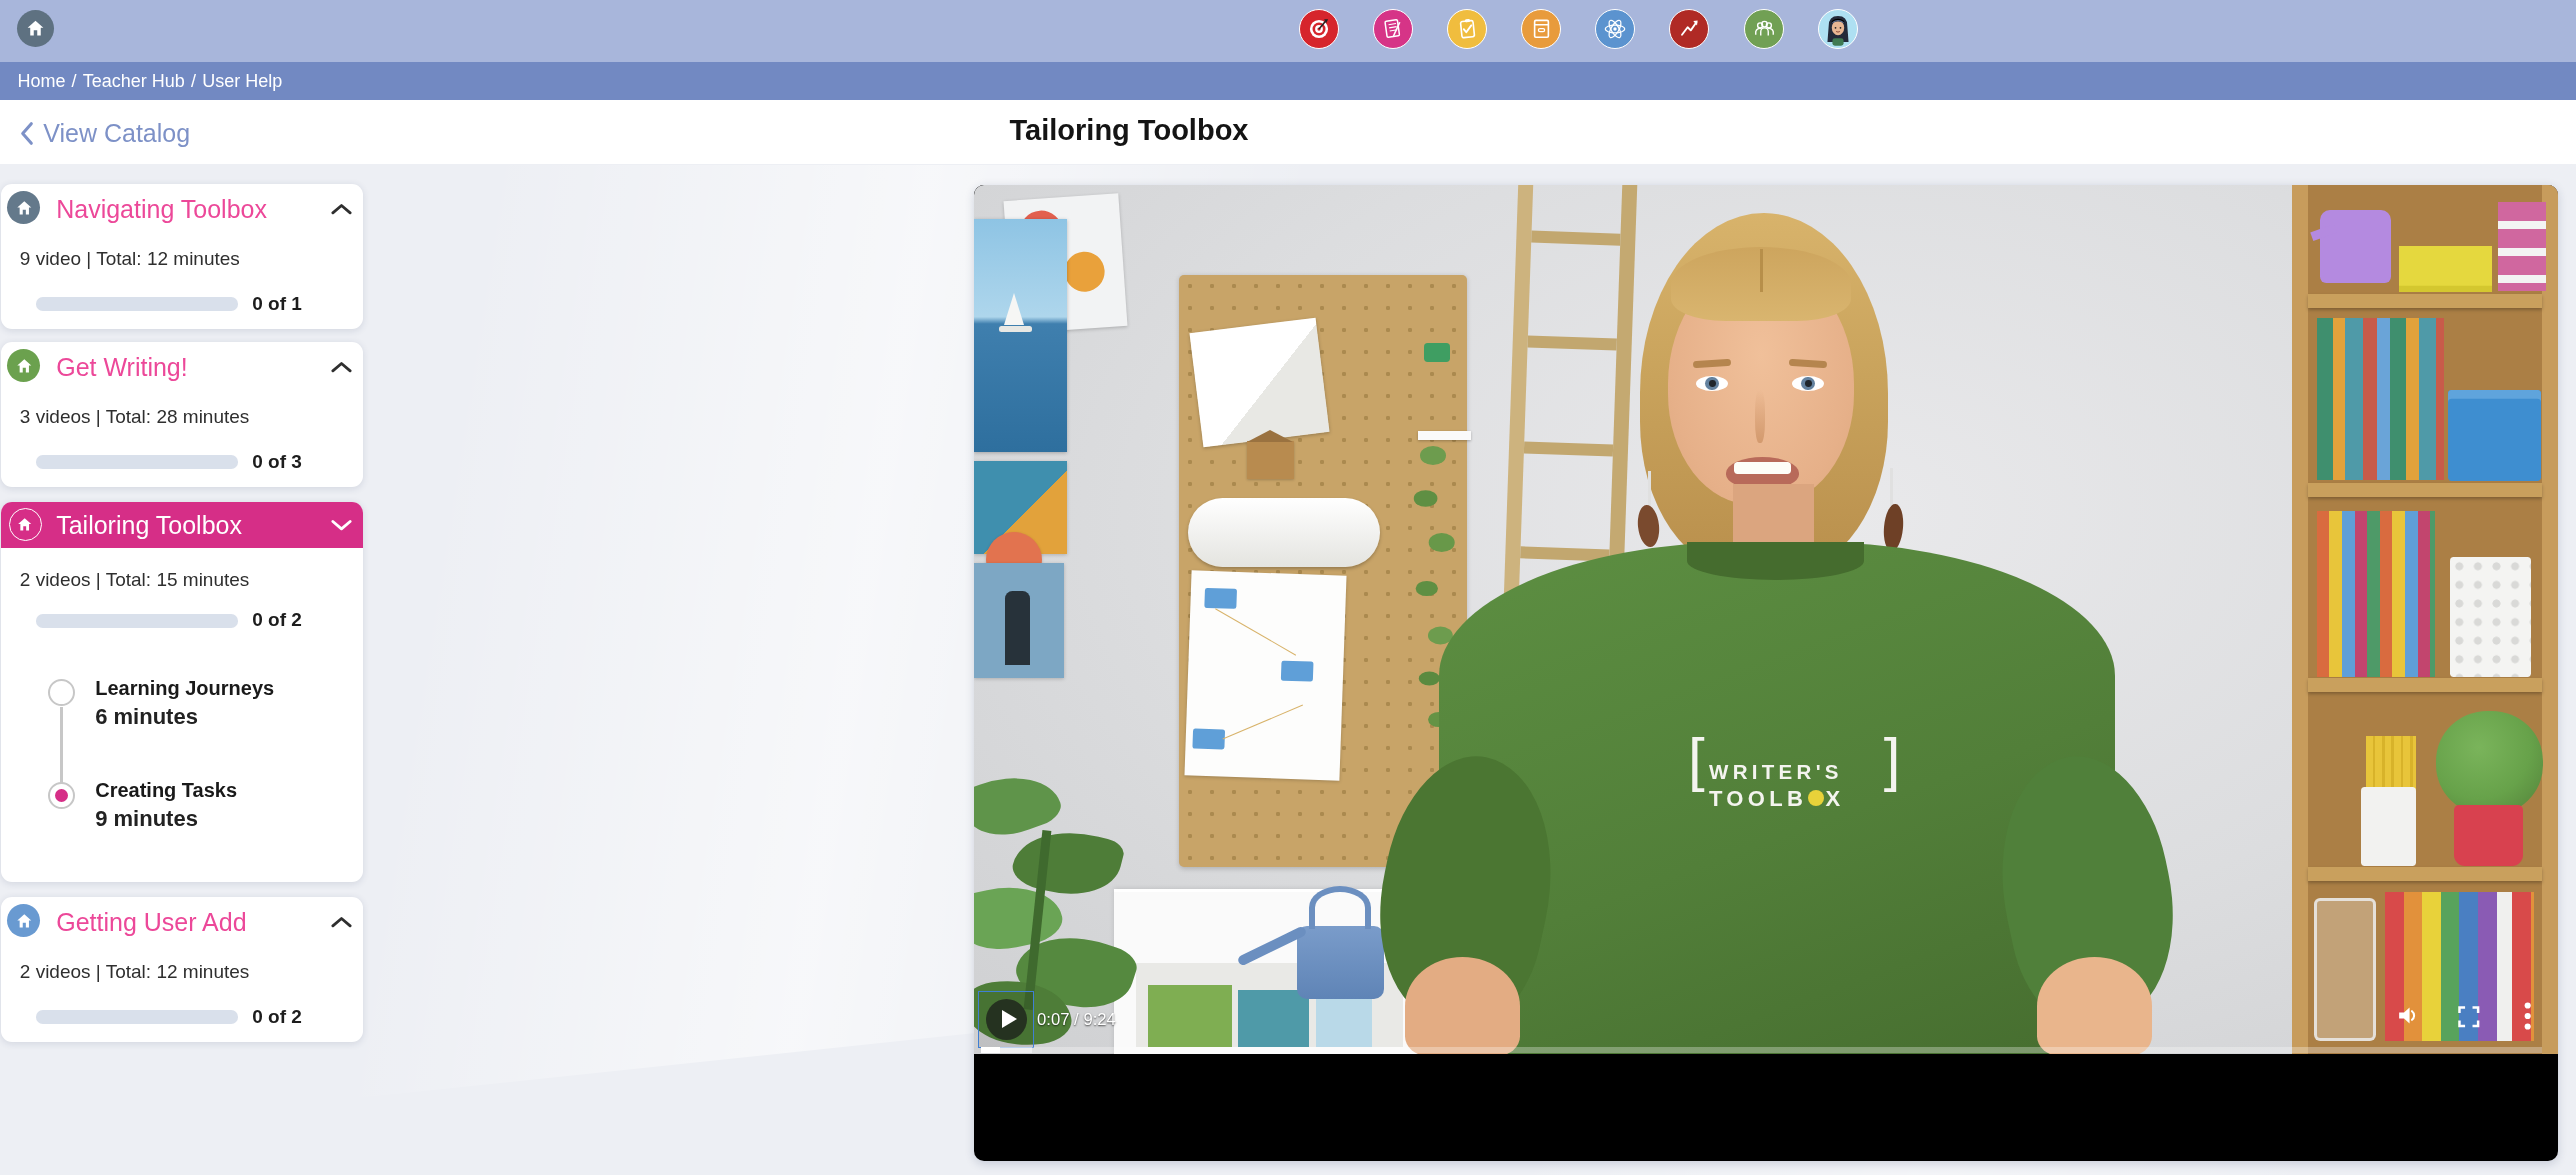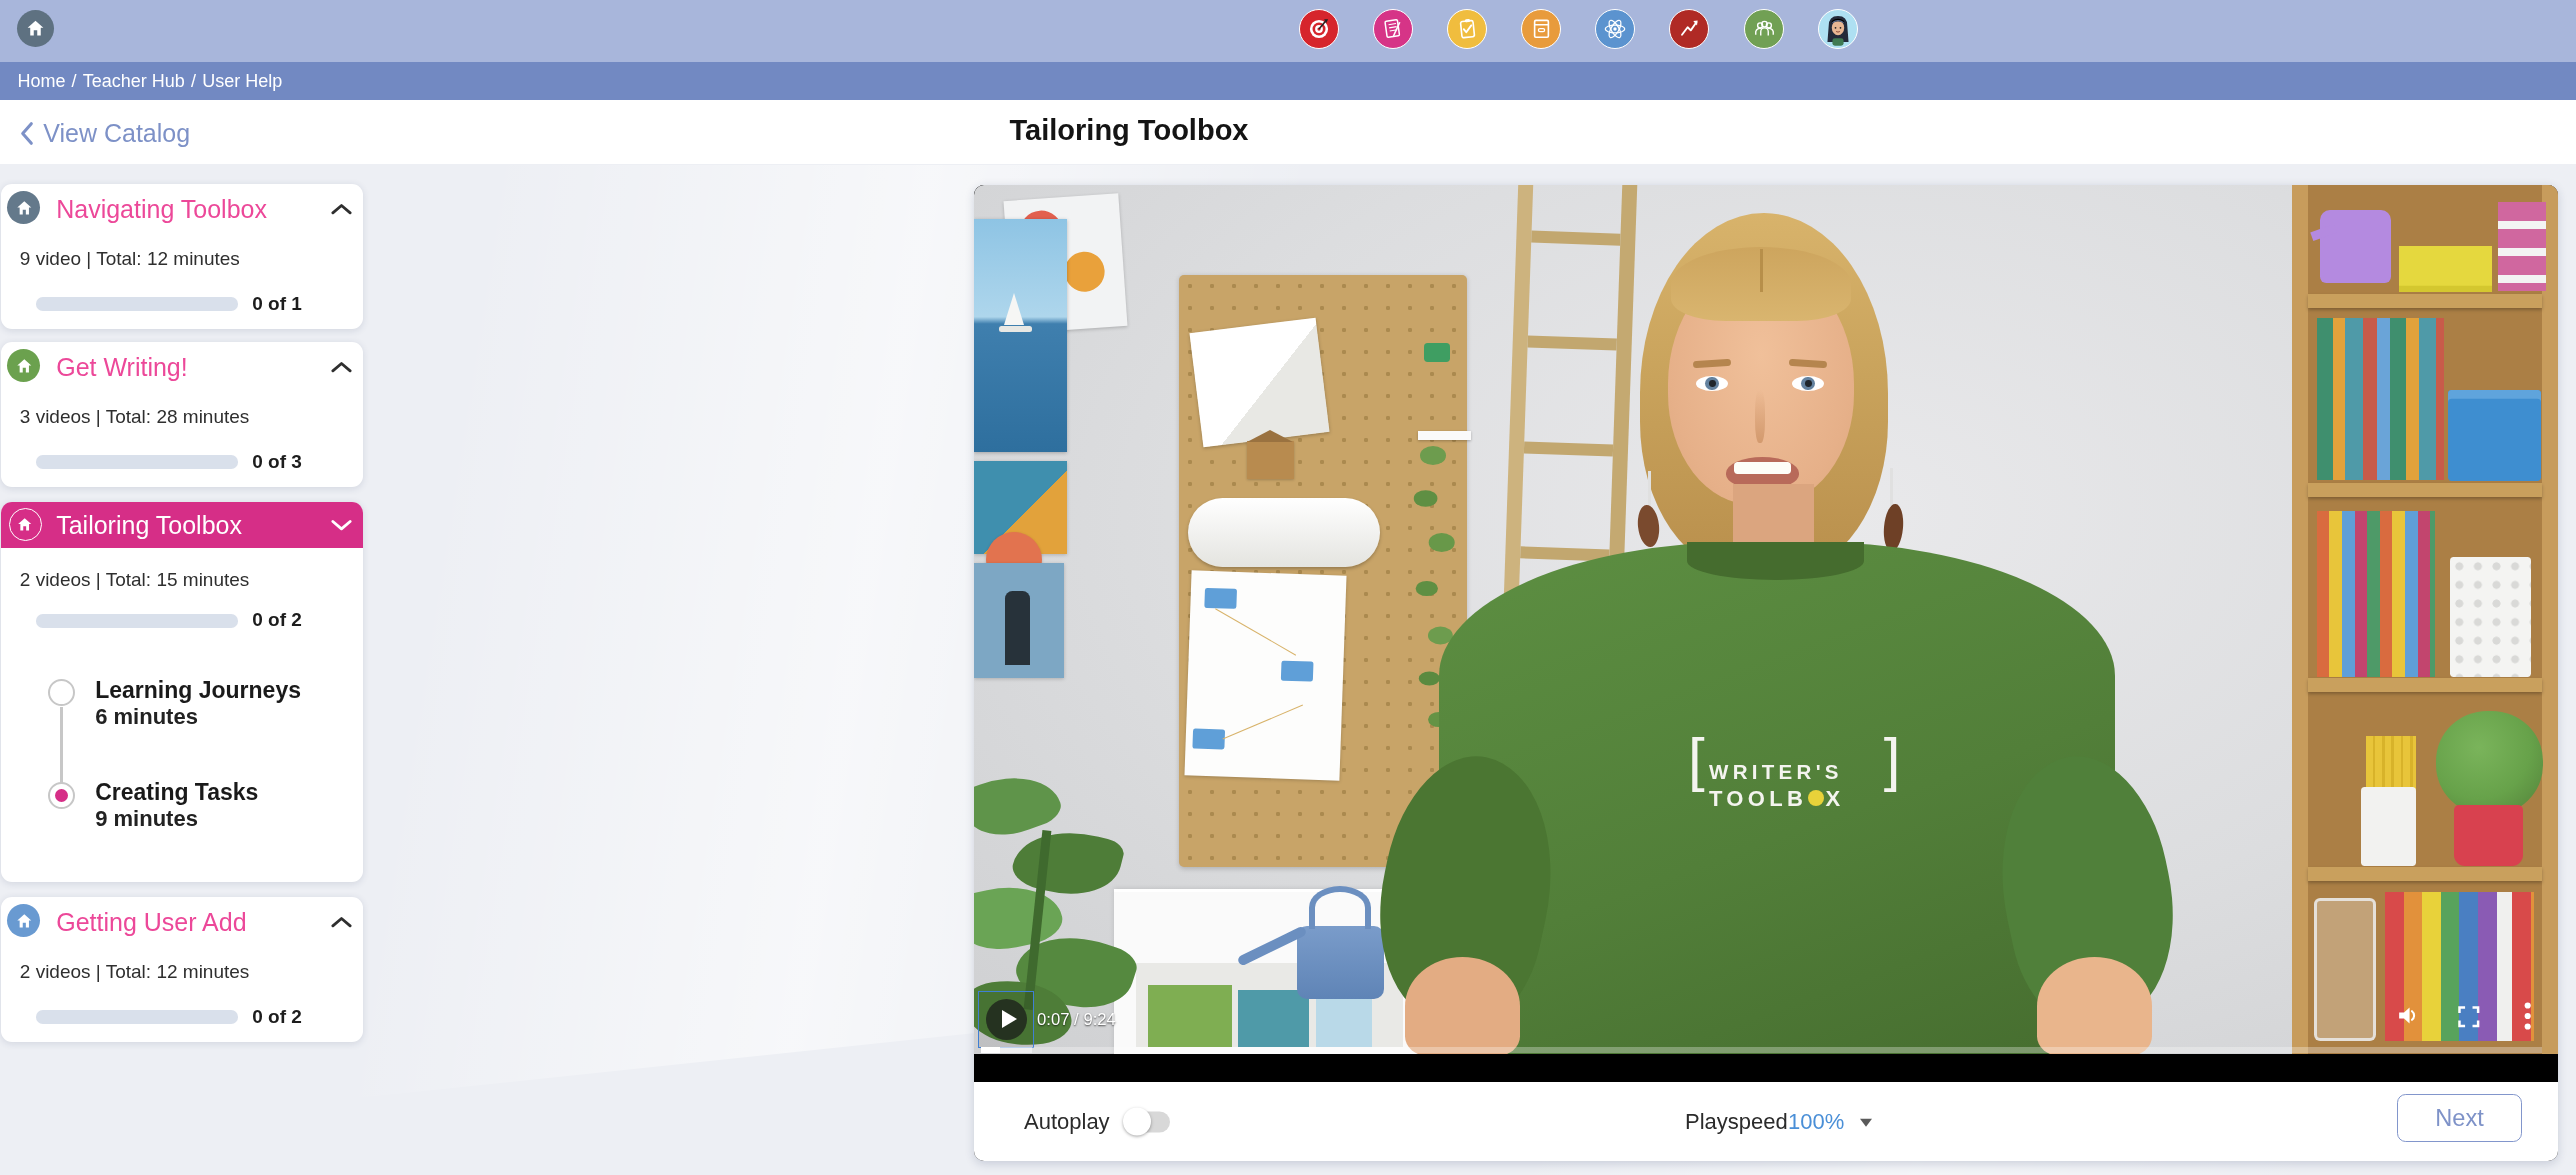--- a/index.html
+++ b/index.html
@@ -28,21 +28,21 @@
   .c-chev{left:330px;top:18.6px;cursor:pointer;}
   .c-meta{left:18.6px;top:64px;font-size:19px;color:#2f2f2f;white-space:nowrap;}
   .c-track{left:35px;top:113px;width:202px;height:13.6px;border-radius:6.8px;background:#d9e0eb;overflow:hidden;}
   .c-fill{height:100%;background:#7289c2;width:0;}
   .c-plabel{left:251px;top:109px;font-size:19px;font-weight:700;color:#1d1d1d;}
   .pinkhead{left:0;top:0;width:362px;height:46px;background:#d62e87;border-radius:11px 11px 0 0;}
   .ring-icon{left:7.4px;top:6.2px;width:33px;height:33px;border-radius:50%;border:1.9px solid #fff;box-sizing:border-box;display:flex;align-items:center;justify-content:center;}
   .step-circle{width:27px;height:27px;border-radius:50%;border:2.5px solid #c7c7c7;background:#fff;box-sizing:border-box;display:flex;align-items:center;justify-content:center;}
   .step-dot{width:13.6px;height:13.6px;border-radius:50%;background:#d62e87;}
   .step-line{left:59px;width:2.5px;background:#c7c7c7;}
-  .l-title{font-size:23px;font-weight:700;color:#1a1a1a;white-space:nowrap;}
+  .l-title{font-size:20px;font-weight:700;color:#1a1a1a;white-space:nowrap;}
   .l-dur{font-size:22px;color:#222;font-weight:bold;}
   
   .player-card{left:974px;top:185px;width:1584px;height:976px;border-radius:10px;overflow:hidden;background:#000;box-shadow:0 2.5px 10px rgba(35,48,92,.18);}
   .video-area{left:0;top:0;width:1584px;height:897px;background:#000;cursor:pointer;}
   .scene{left:0;top:0;width:1584px;height:869px;background:radial-gradient(ellipse at 55% 38%,#e9e9eb 0%,#dcdddf 55%,#cfd0d2 100%);overflow:hidden;}
   
   .focus-rect{left:3.7px;top:806px;width:56px;height:57px;border:1.9px solid #3f7fd4;box-sizing:border-box;background:rgba(0,0,0,.08);}
   .play-btn{left:12.4px;top:814px;width:41px;height:41px;border-radius:50%;background:rgba(25,25,25,.72);cursor:pointer;}
   .play-tri{left:15.5px;top:11px;width:0;height:0;border-left:15px solid #fff;border-top:9.3px solid transparent;border-bottom:9.3px solid transparent;}
   .time-txt{left:63px;top:825px;color:#fff;font-size:16.7px;text-shadow:0 0.6px 1.9px rgba(0,0,0,.7);white-space:nowrap;}
@@ -417,24 +417,14 @@
     </div>
     <div class="ab vctl" style="left:1550px;top:816px;">
       <svg width="7.4" height="30" viewBox="0 0 12 48">
         <circle cx="6" cy="7" r="5" fill="#fff"></circle>
           <circle cx="6" cy="24" r="5" fill="#fff"></circle>
           <circle cx="6" cy="41" r="5" fill="#fff"></circle>
       </svg>
     </div>
   </div>
 
-  <div class="ab action-bar">
-    <div class="ab ap-label">Autoplay</div>
-    <div class="ab toggle">
-        <div class="ab knob"></div>
-      </div>
-    <div class="ab ps-label">Playspeed</div>
-    <div class="ab ps-value">100%</div>
-    <div class="ab ps-caret"></div>
-    <button class="ab next-btn">Next</button>
-  </div>
 </div>
 
 
 </body></html>

